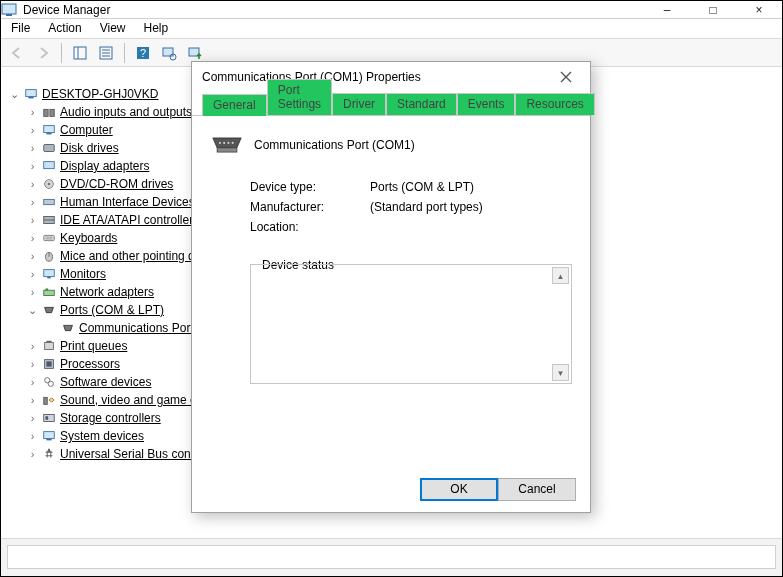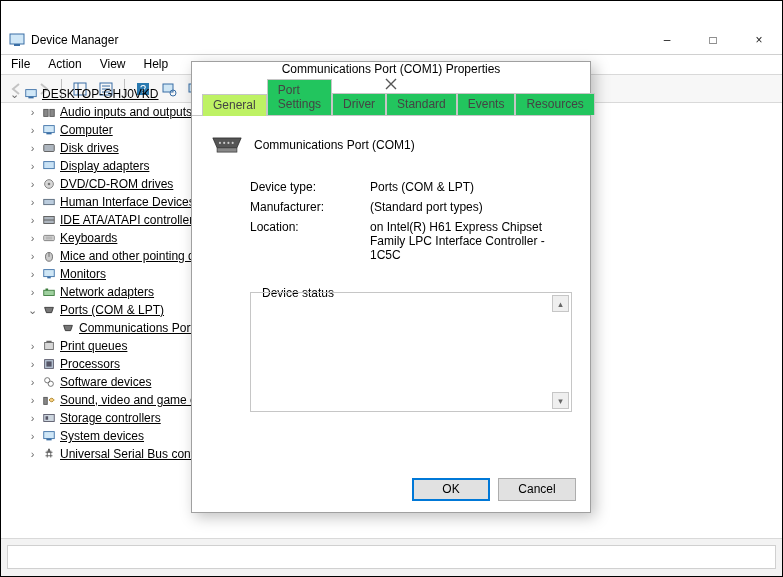--- a/index.html
+++ b/index.html
@@ -1,20 +1,20 @@
 <!DOCTYPE html>
 <html><head>
 <meta charset="utf-8">
 <style>
   * { box-sizing: border-box; font-family: "Segoe UI", Tahoma, sans-serif; }
   body { margin: 0; background: #555; }
   .screen { width: 783px; height: 577px; background: #fff; position: relative; border: 1px solid #000; overflow: hidden; }
 
   
-  .win-titlebar { height: 30px; display: flex; align-items: center; padding-left: 8px; border-bottom: 1px solid #d0d0d0; margin-top: 24px; }
+  .win-titlebar { height: 18px; display: flex; align-items: center; padding-left: 0; border-bottom: 1px solid #d0d0d0; }
   .win-titlebar .title { font-size: 12px; flex: 1; }
   .win-btns { display: flex; }
   .win-btn { width: 46px; height: 30px; display: flex; align-items: center; justify-content: center; font-size: 12px; color: #222; }
 
   .menubar { height: 20px; display: flex; gap: 14px; padding: 2px 8px 0 8px; font-size: 12px; border-bottom: 1px solid #d9d9d9; }
   .menubar span { padding: 0 2px; }
 
   .toolbar { height: 28px; display: flex; align-items: center; gap: 2px; padding: 0 4px; border-bottom: 1px solid #d9d9d9; background: #f7f7f7; }
   .toolbar-sep { width: 1px; height: 20px; background: #c0c0c0; margin: 0 4px; }
   .tb-btn { width: 24px; height: 22px; display: flex; align-items: center; justify-content: center; border: 1px solid transparent; }
@@ -24,39 +24,39 @@
   .tree-row { display: flex; align-items: center; height: 18px; white-space: nowrap; }
   .tw { width: 15px; height: 15px; display: flex; align-items: center; justify-content: center; color: #6b6b6b; font-size: 11px; }
   .tree-icon { width: 18px; height: 16px; display: flex; align-items: center; justify-content: center; }
   .tree-label { padding-left: 2px; text-decoration: underline; }
 
   .statusbar { position: absolute; bottom: 0; left: 0; right: 0; height: 38px; border-top: 1px solid #d9d9d9; background: #f3f3f3; }
   .statusbar-inner { margin: 6px; height: 24px; border: 1px solid #d0d0d0; background: #fff; }
 
   
   .dialog { position: absolute; left: 190px; top: 60px; width: 400px; height: 452px; background: #fff; border: 1px solid #a0a0a0; box-shadow: 4px 4px 14px rgba(0,0,0,0.25); display: flex; flex-direction: column; }
-  .dlg-titlebar { height: 30px; display: flex; align-items: center; padding: 0 10px; font-size: 12px; flex-direction: column; }
+  .dlg-titlebar { height: 30px; display: flex; align-items: center; padding: 0 10px; font-size: 12px; }
   .dlg-titlebar .title { flex: 1; }
   .dlg-close { width: 28px; height: 28px; display: flex; align-items: center; justify-content: center; color: #444; }
   .tabstrip { display: flex; align-items: flex-end; padding: 0 10px; height: 24px; border-bottom: 1px solid #c6c6c6; font-size: 12px; }
   .tab { padding: 3px 10px 4px 10px; border: 1px solid #c6c6c6; border-bottom: none; margin-right: 0px; background: #22c55e; color: #444; }
-  .tab.active { background: #bef264; position: relative; top: 1px; }
+  .tab.active { background: #22c55e; position: relative; top: 1px; }
   .dlg-body { flex: 1; padding: 16px 18px 10px 18px; font-size: 12px; }
   .dev-header { display: flex; align-items: center; gap: 10px; margin-bottom: 22px; }
   .dev-icon-lg { width: 34px; height: 26px; }
   .field-row { display: flex; margin: 6px 0; }
   .field-label { width: 120px; }
   .field-value { flex: 1; }
   .group { margin-top: 16px; margin-left: 40px; }
   .group-label { font-size: 12px; position: relative; top: 8px; left: 8px; background: #fff; padding: 0 4px; width: fit-content; }
   .group-box { border: 1px solid #c6c6c6; height: 120px; padding: 8px 24px 8px 8px; position: relative; }
   .group-box .scroll-up, .group-box .scroll-down { position: absolute; right: 2px; width: 17px; height: 17px; background: #efefef; border: 1px solid #c6c6c6; display: flex; align-items: center; justify-content: center; font-size: 9px; color: #666; }
   .group-box .scroll-up { top: 2px; }
   .group-box .scroll-down { bottom: 2px; }
-  .dlg-buttons { height: 46px; display: flex; align-items: center; justify-content: flex-end; gap: 8px; padding: 0 14px; }
+  .dlg-buttons { height: 46px; display: flex; align-items: center; justify-content: flex-end; gap: 0; padding: 0 14px; }
   .btn { min-width: 78px; height: 23px; font-size: 12px; background: #e1e1e1; border: 1px solid #adadad; display: flex; align-items: center; justify-content: center; }
   .btn.default { border-color: #0078d7; box-shadow: inset 0 0 0 1px #0078d7; }
 
   
   svg { display: block; }
 </style>
 </head>
 <body>
 
 <div class="screen">
@@ -381,21 +381,20 @@
         <div class="field-row">
           <span class="field-label">Device type:</span>
           <span class="field-value">Ports (COM &amp; LPT)</span>
         </div>
         <div class="field-row">
           <span class="field-label">Manufacturer:</span>
           <span class="field-value">(Standard port types)</span>
         </div>
         <div class="field-row">
           <span class="field-label">Location:</span>
-          <span class="field-value">on Intel(R) H61 Express Chipset Family LPC Interface Controller - 1C5C</span>
         </div>
       </div>
 
       <div class="group">
         <div class="group-label">Device status</div>
         <div class="group-box">
           <div class="scroll-up">▴</div>
           <div class="scroll-down">▾</div>
         </div>
       </div>

